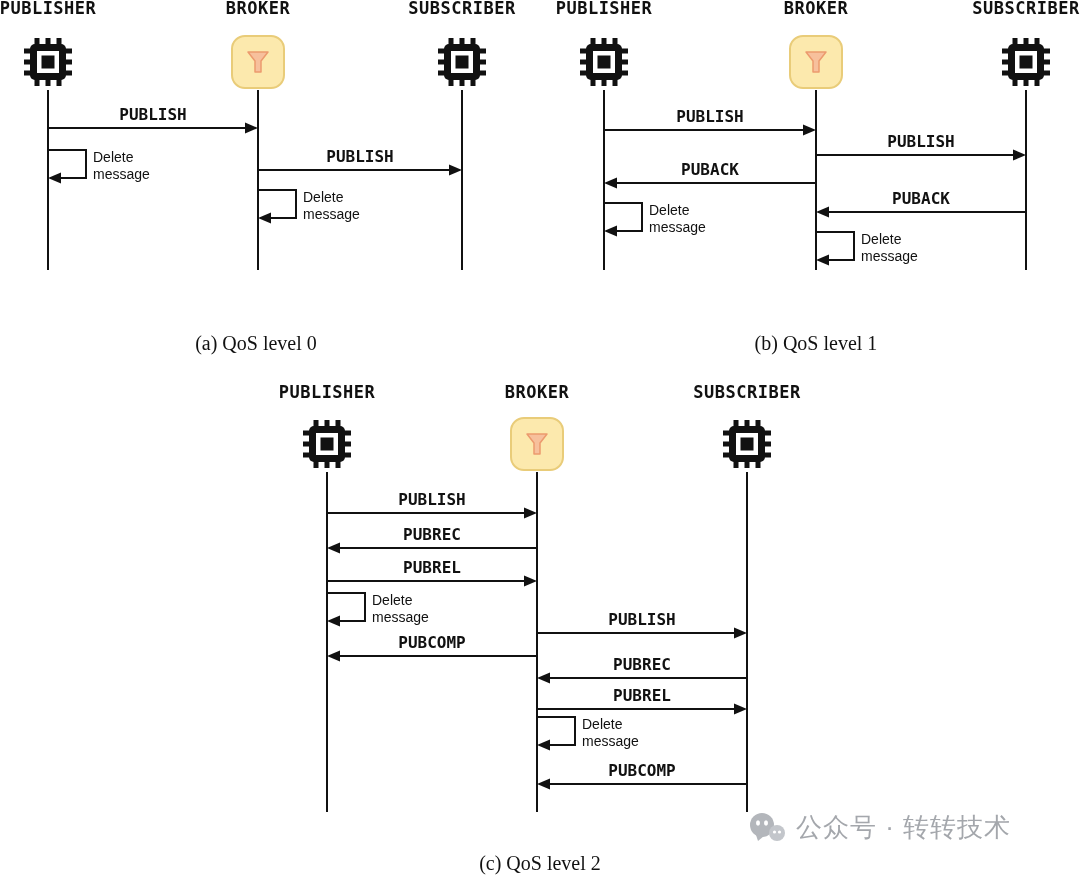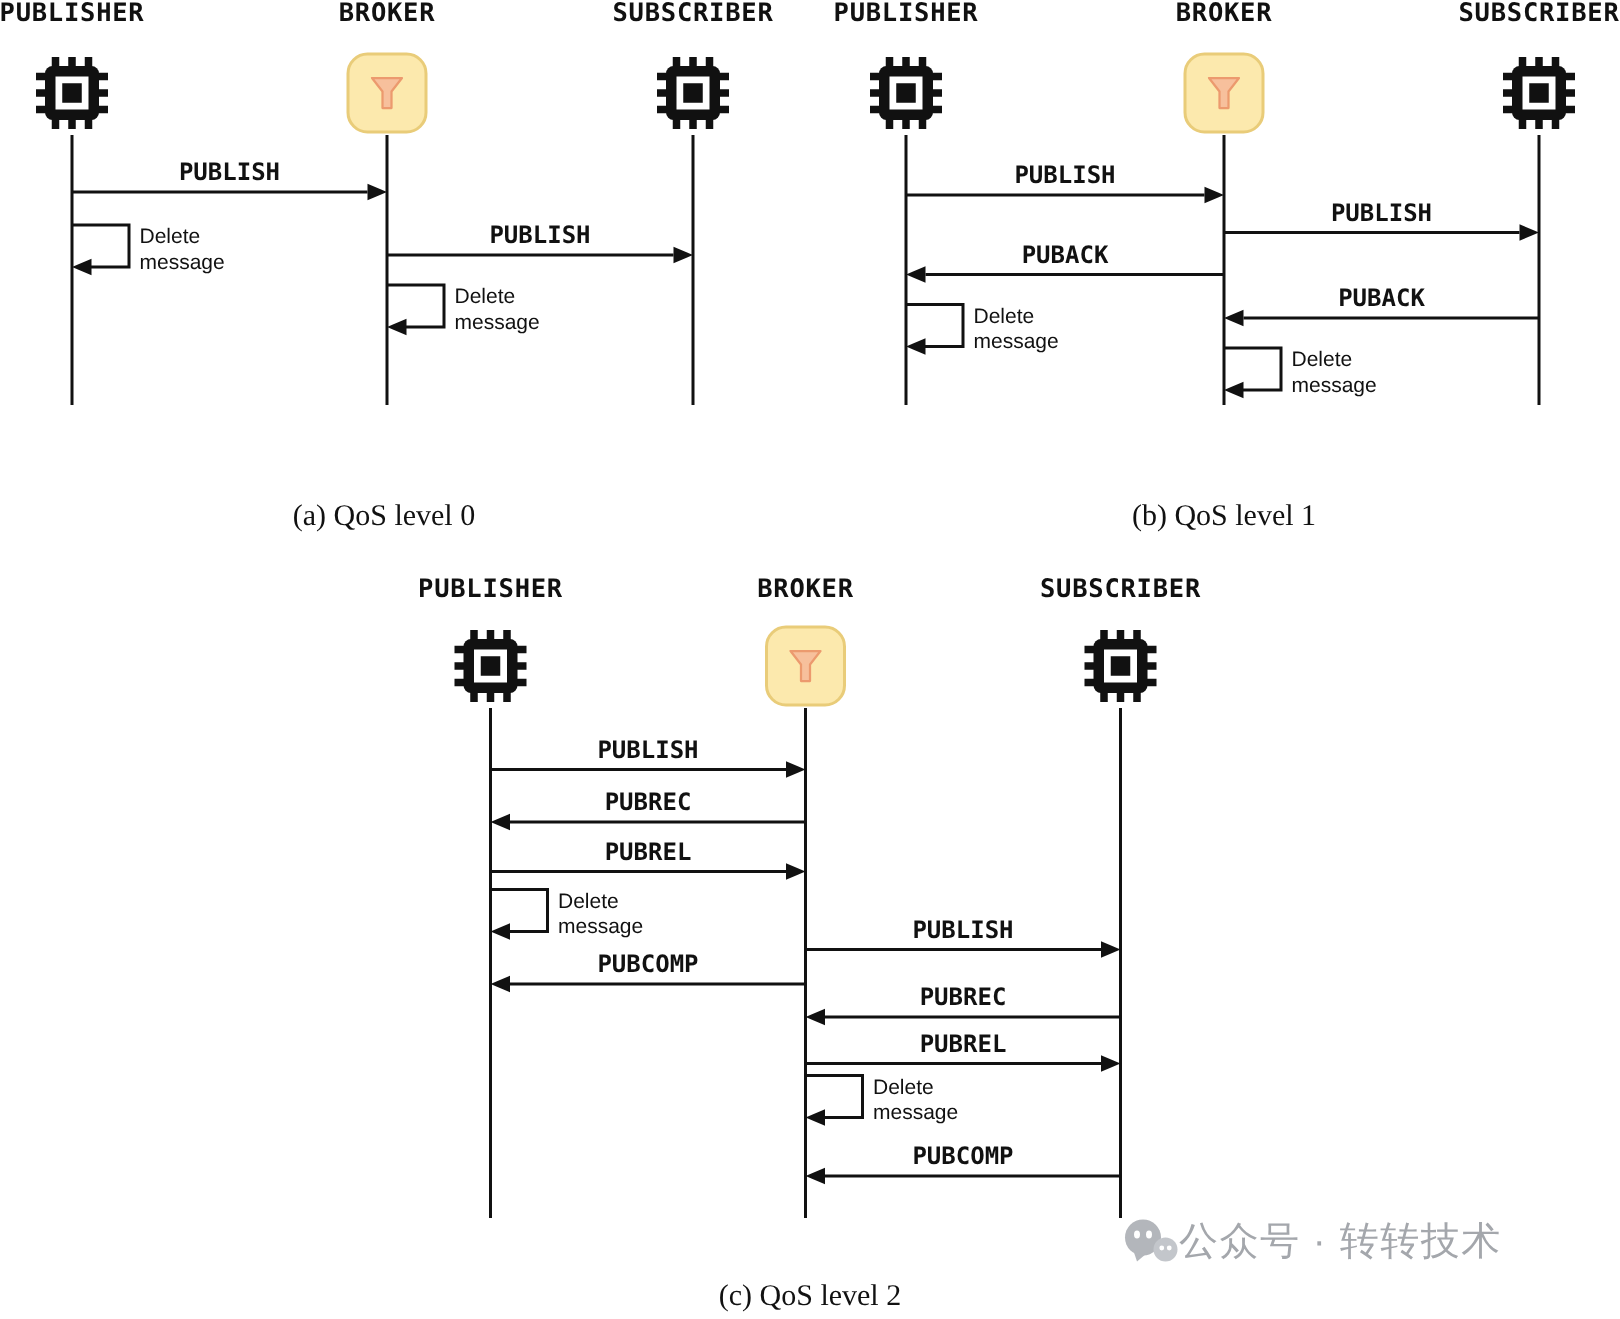--- a/index.html
+++ b/index.html
@@ -41,20 +41,21 @@
   .msg-line  { stroke: #111111; stroke-width: 2; fill: none; }
   .lifeline  { stroke: #111111; stroke-width: 2; }
   .arrow-head { fill: #111111; stroke: none; }
 
   .watermark {
     position: absolute;
     left: 748px;
     top: 810px;
     display: flex;
     align-items: center;
+    gap: 10px;
     color: #a4a7ac;
     font-size: 26px;
     letter-spacing: 1px;
     font-family: "Liberation Sans", sans-serif;
     user-select: none;
   }
 </style>
 </head>
 <body>
 

